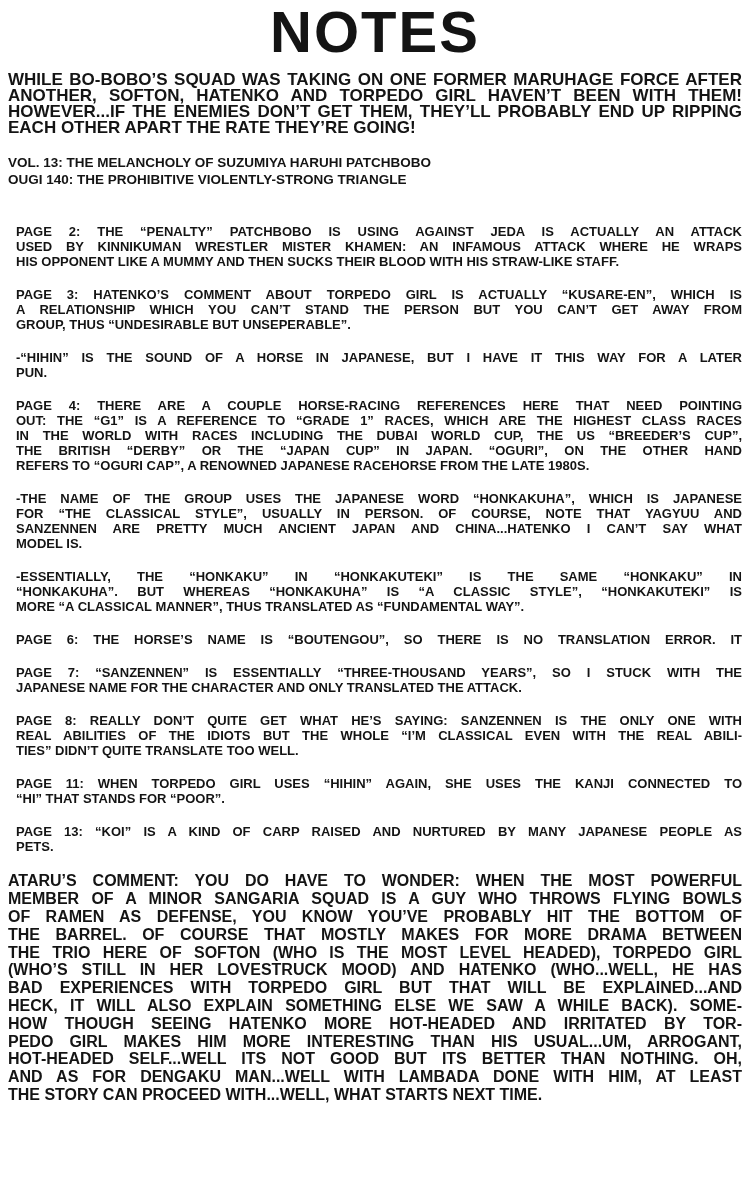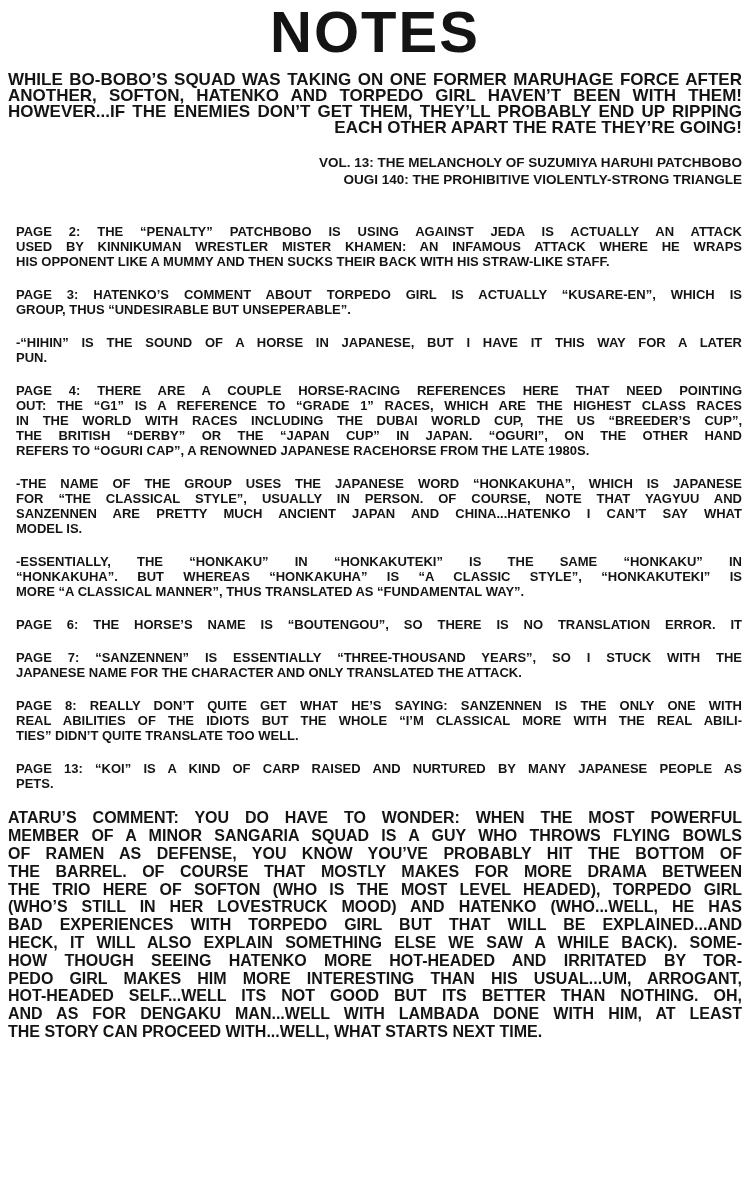--- a/index.html
+++ b/index.html
@@ -35,21 +35,21 @@
   .para.intro   { font-size: 17px;   line-height: 15.8px; margin-bottom: 20px; }
   .para.volume  { font-size: 13.5px; line-height: 16.5px; margin-bottom: 36px; text-align: center; }
   .para.note    { font-size: 13px;   line-height: 15px; margin-left: 8px; }
   .para.comment { font-size: 16px;   line-height: 17.8px; margin-top: 4px; margin-bottom: 0; }
   .line { text-align: left; }
   .line.just {
     text-align: justify;
     text-align-last: justify;
     text-justify: inter-word;
   }
-  .line.center { text-align: right; }
+  .line.center { text-align: left; }
   .line.last { text-align: left; }
 </style>
 </head>
 <body>
 
 <div class="page">
   <div class="title">NOTES</div>
   <div>
       <div class="para intro">
         <div class="line just">WHILE BO-BOBO’S SQUAD WAS TAKING ON ONE FORMER MARUHAGE FORCE AFTER</div>
@@ -57,24 +57,25 @@
         <div class="line just">HOWEVER...IF THE ENEMIES DON’T GET THEM, THEY’LL PROBABLY END UP RIPPING</div>
         <div class="line center">EACH OTHER APART THE RATE THEY’RE GOING!</div>
       </div>
       <div class="para volume">
         <div class="line center">VOL. 13: THE MELANCHOLY OF SUZUMIYA HARUHI PATCHBOBO</div>
         <div class="line center">OUGI 140: THE PROHIBITIVE VIOLENTLY-STRONG TRIANGLE</div>
       </div>
       <div class="para note">
         <div class="line just">PAGE 2: THE “PENALTY” PATCHBOBO IS USING AGAINST JEDA IS ACTUALLY AN ATTACK</div>
         <div class="line just">USED BY KINNIKUMAN WRESTLER MISTER KHAMEN: AN INFAMOUS ATTACK WHERE HE WRAPS</div>
-        <div class="line last">HIS OPPONENT LIKE A MUMMY AND THEN SUCKS THEIR BACK WITH HIS STRAW-LIKE STAFF.</div>
+        <div class="line last">HIS OPPONENT LIKE A MUMMY AND THEN SUCKS THEIR BLOOD WITH HIS STRAW-LIKE STAFF.</div>
       </div>
       <div class="para note">
         <div class="line just">PAGE 3: HATENKO’S COMMENT ABOUT TORPEDO GIRL IS ACTUALLY “KUSARE-EN”, WHICH IS</div>
+        <div class="line just">A RELATIONSHIP WHICH YOU CAN’T STAND THE PERSON BUT YOU CAN’T GET AWAY FROM</div>
         <div class="line last">GROUP, THUS “UNDESIRABLE BUT UNSEPERABLE”.</div>
       </div>
       <div class="para note">
         <div class="line just">-“HIHIN” IS THE SOUND OF A HORSE IN JAPANESE, BUT I HAVE IT THIS WAY FOR A LATER</div>
         <div class="line last">PUN.</div>
       </div>
       <div class="para note">
         <div class="line just">PAGE 4: THERE ARE A COUPLE HORSE-RACING REFERENCES HERE THAT NEED POINTING</div>
         <div class="line just">OUT: THE “G1” IS A REFERENCE TO “GRADE 1” RACES, WHICH ARE THE HIGHEST CLASS RACES</div>
         <div class="line just">IN THE WORLD WITH RACES INCLUDING THE DUBAI WORLD CUP, THE US “BREEDER’S CUP”,</div>
@@ -94,22 +95,26 @@
       </div>
       <div class="para note">
         <div class="line just">PAGE 6: THE HORSE’S NAME IS “BOUTENGOU”, SO THERE IS NO TRANSLATION ERROR. IT</div>
       </div>
       <div class="para note">
         <div class="line just">PAGE 7: “SANZENNEN” IS ESSENTIALLY “THREE-THOUSAND YEARS”, SO I STUCK WITH THE</div>
         <div class="line last">JAPANESE NAME FOR THE CHARACTER AND ONLY TRANSLATED THE ATTACK.</div>
       </div>
       <div class="para note">
         <div class="line just">PAGE 8:  REALLY DON’T QUITE GET WHAT HE’S SAYING: SANZENNEN IS THE ONLY ONE WITH</div>
-        <div class="line just">REAL ABILITIES OF THE IDIOTS BUT THE WHOLE “I’M CLASSICAL MORE WITH THE REAL ABILI-</div>
+        <div class="line just">REAL ABILITIES OF THE IDIOTS BUT THE WHOLE “I’M CLASSICAL EVEN WITH THE REAL ABILI-</div>
         <div class="line last">TIES” DIDN’T QUITE TRANSLATE TOO WELL.</div>
+      </div>
+      <div class="para note">
+        <div class="line just">PAGE 11: WHEN TORPEDO GIRL USES “HIHIN” AGAIN, SHE USES THE KANJI CONNECTED TO</div>
+        <div class="line last">“HI” THAT STANDS FOR “POOR”.</div>
       </div>
       <div class="para note">
         <div class="line just">PAGE 13: “KOI” IS A KIND OF CARP RAISED AND NURTURED BY MANY JAPANESE PEOPLE AS</div>
         <div class="line last">PETS.</div>
       </div>
       <div class="para comment">
         <div class="line just">ATARU’S COMMENT: YOU DO HAVE TO WONDER: WHEN THE MOST POWERFUL</div>
         <div class="line just">MEMBER OF A MINOR SANGARIA SQUAD IS A GUY WHO THROWS FLYING BOWLS</div>
         <div class="line just">OF RAMEN AS DEFENSE, YOU KNOW YOU’VE PROBABLY HIT THE BOTTOM OF</div>
         <div class="line just">THE BARREL. OF COURSE THAT MOSTLY MAKES FOR MORE DRAMA BETWEEN</div>

